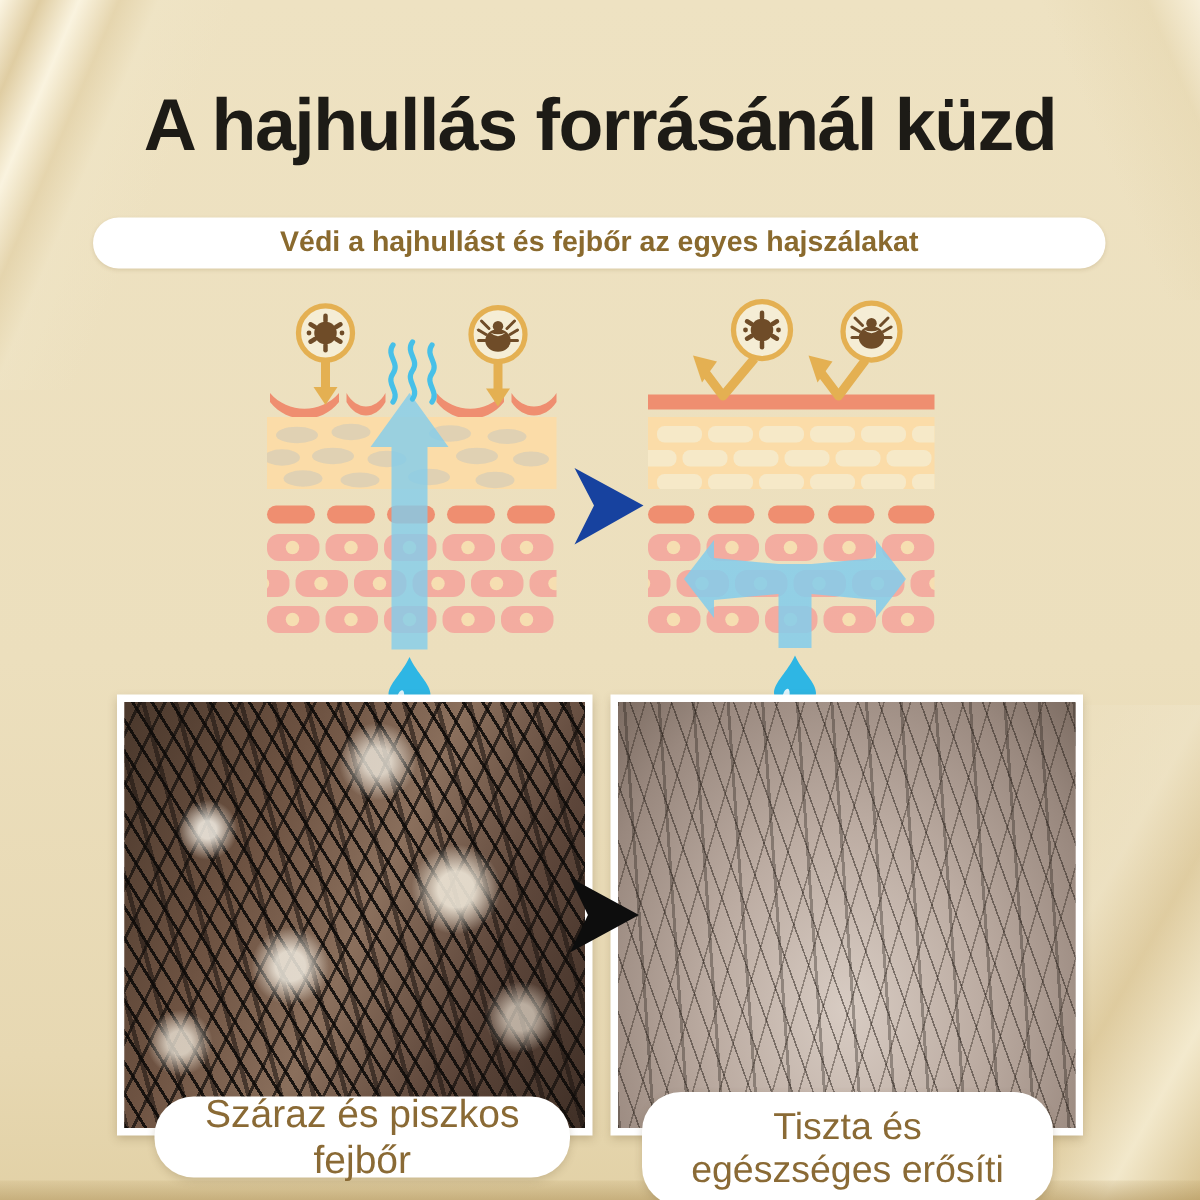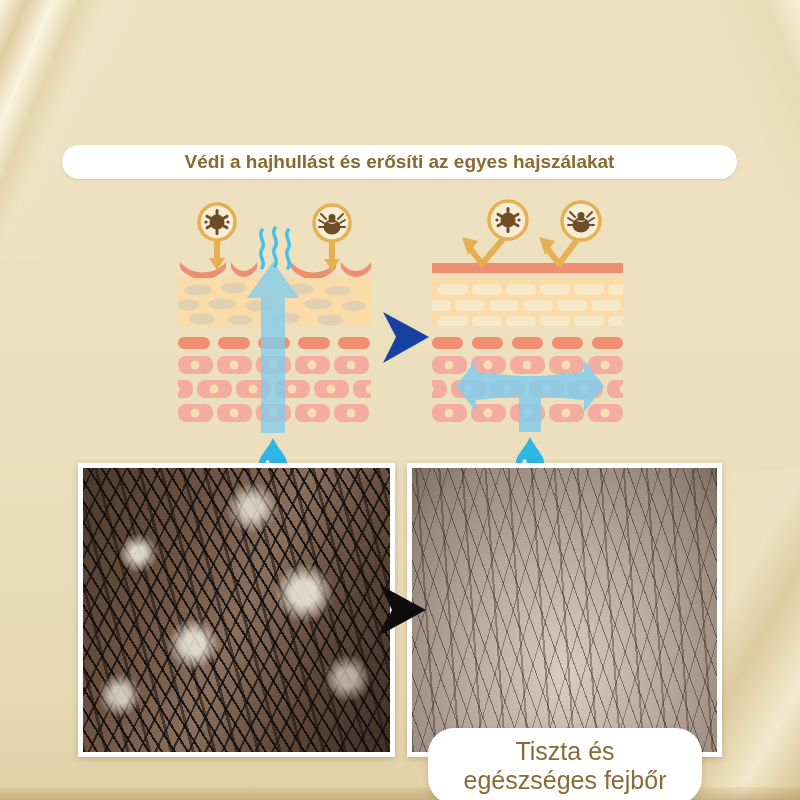--- a/index.html
+++ b/index.html
@@ -66,23 +66,24 @@
 </style>
 </head>
 <body>
 
 <div class="canvas">
   <div class="fold-tl"></div>
   <div class="fold-tr"></div>
   <div class="fold-br"></div>
   <div class="bottom-strip"></div>
 
+  <div class="title">A hajhullás forrásánál küzd</div>
 
   <div class="subtitle-pill">
-    <span>Védi a hajhullást és erősíti az egyes hajszálakat</span>
+    <span>Védi a hajhullást és fejbőr az egyes hajszálakat</span>
   </div>
 
   <svg class="diagram-svg" width="800" height="292" viewBox="0 0 800 292">
     <defs>
       <clipPath id="cellsL">
           <rect x="178" y="160" width="193" height="75"></rect>
         </clipPath>
       <clipPath id="cellsR">
           <rect x="432" y="160" width="191" height="75"></rect>
         </clipPath>
@@ -284,17 +285,20 @@
 
   <div class="photo photo-before">
     <div class="photo-inner"></div>
   </div>
   <div class="photo photo-after">
     <div class="photo-inner"></div>
   </div>
 
   <div class="ba-arrow"></div>
 
+  <div class="label-pill label-before">
+    <span>Száraz és piszkos fejbőr</span>
+  </div>
   <div class="label-pill label-after">
     <span>Tiszta és</span>
-    <span>egészséges fejbőr</span>
+    <span>egészséges erősíti</span>
   </div>
 </div>
 
 </body></html>

